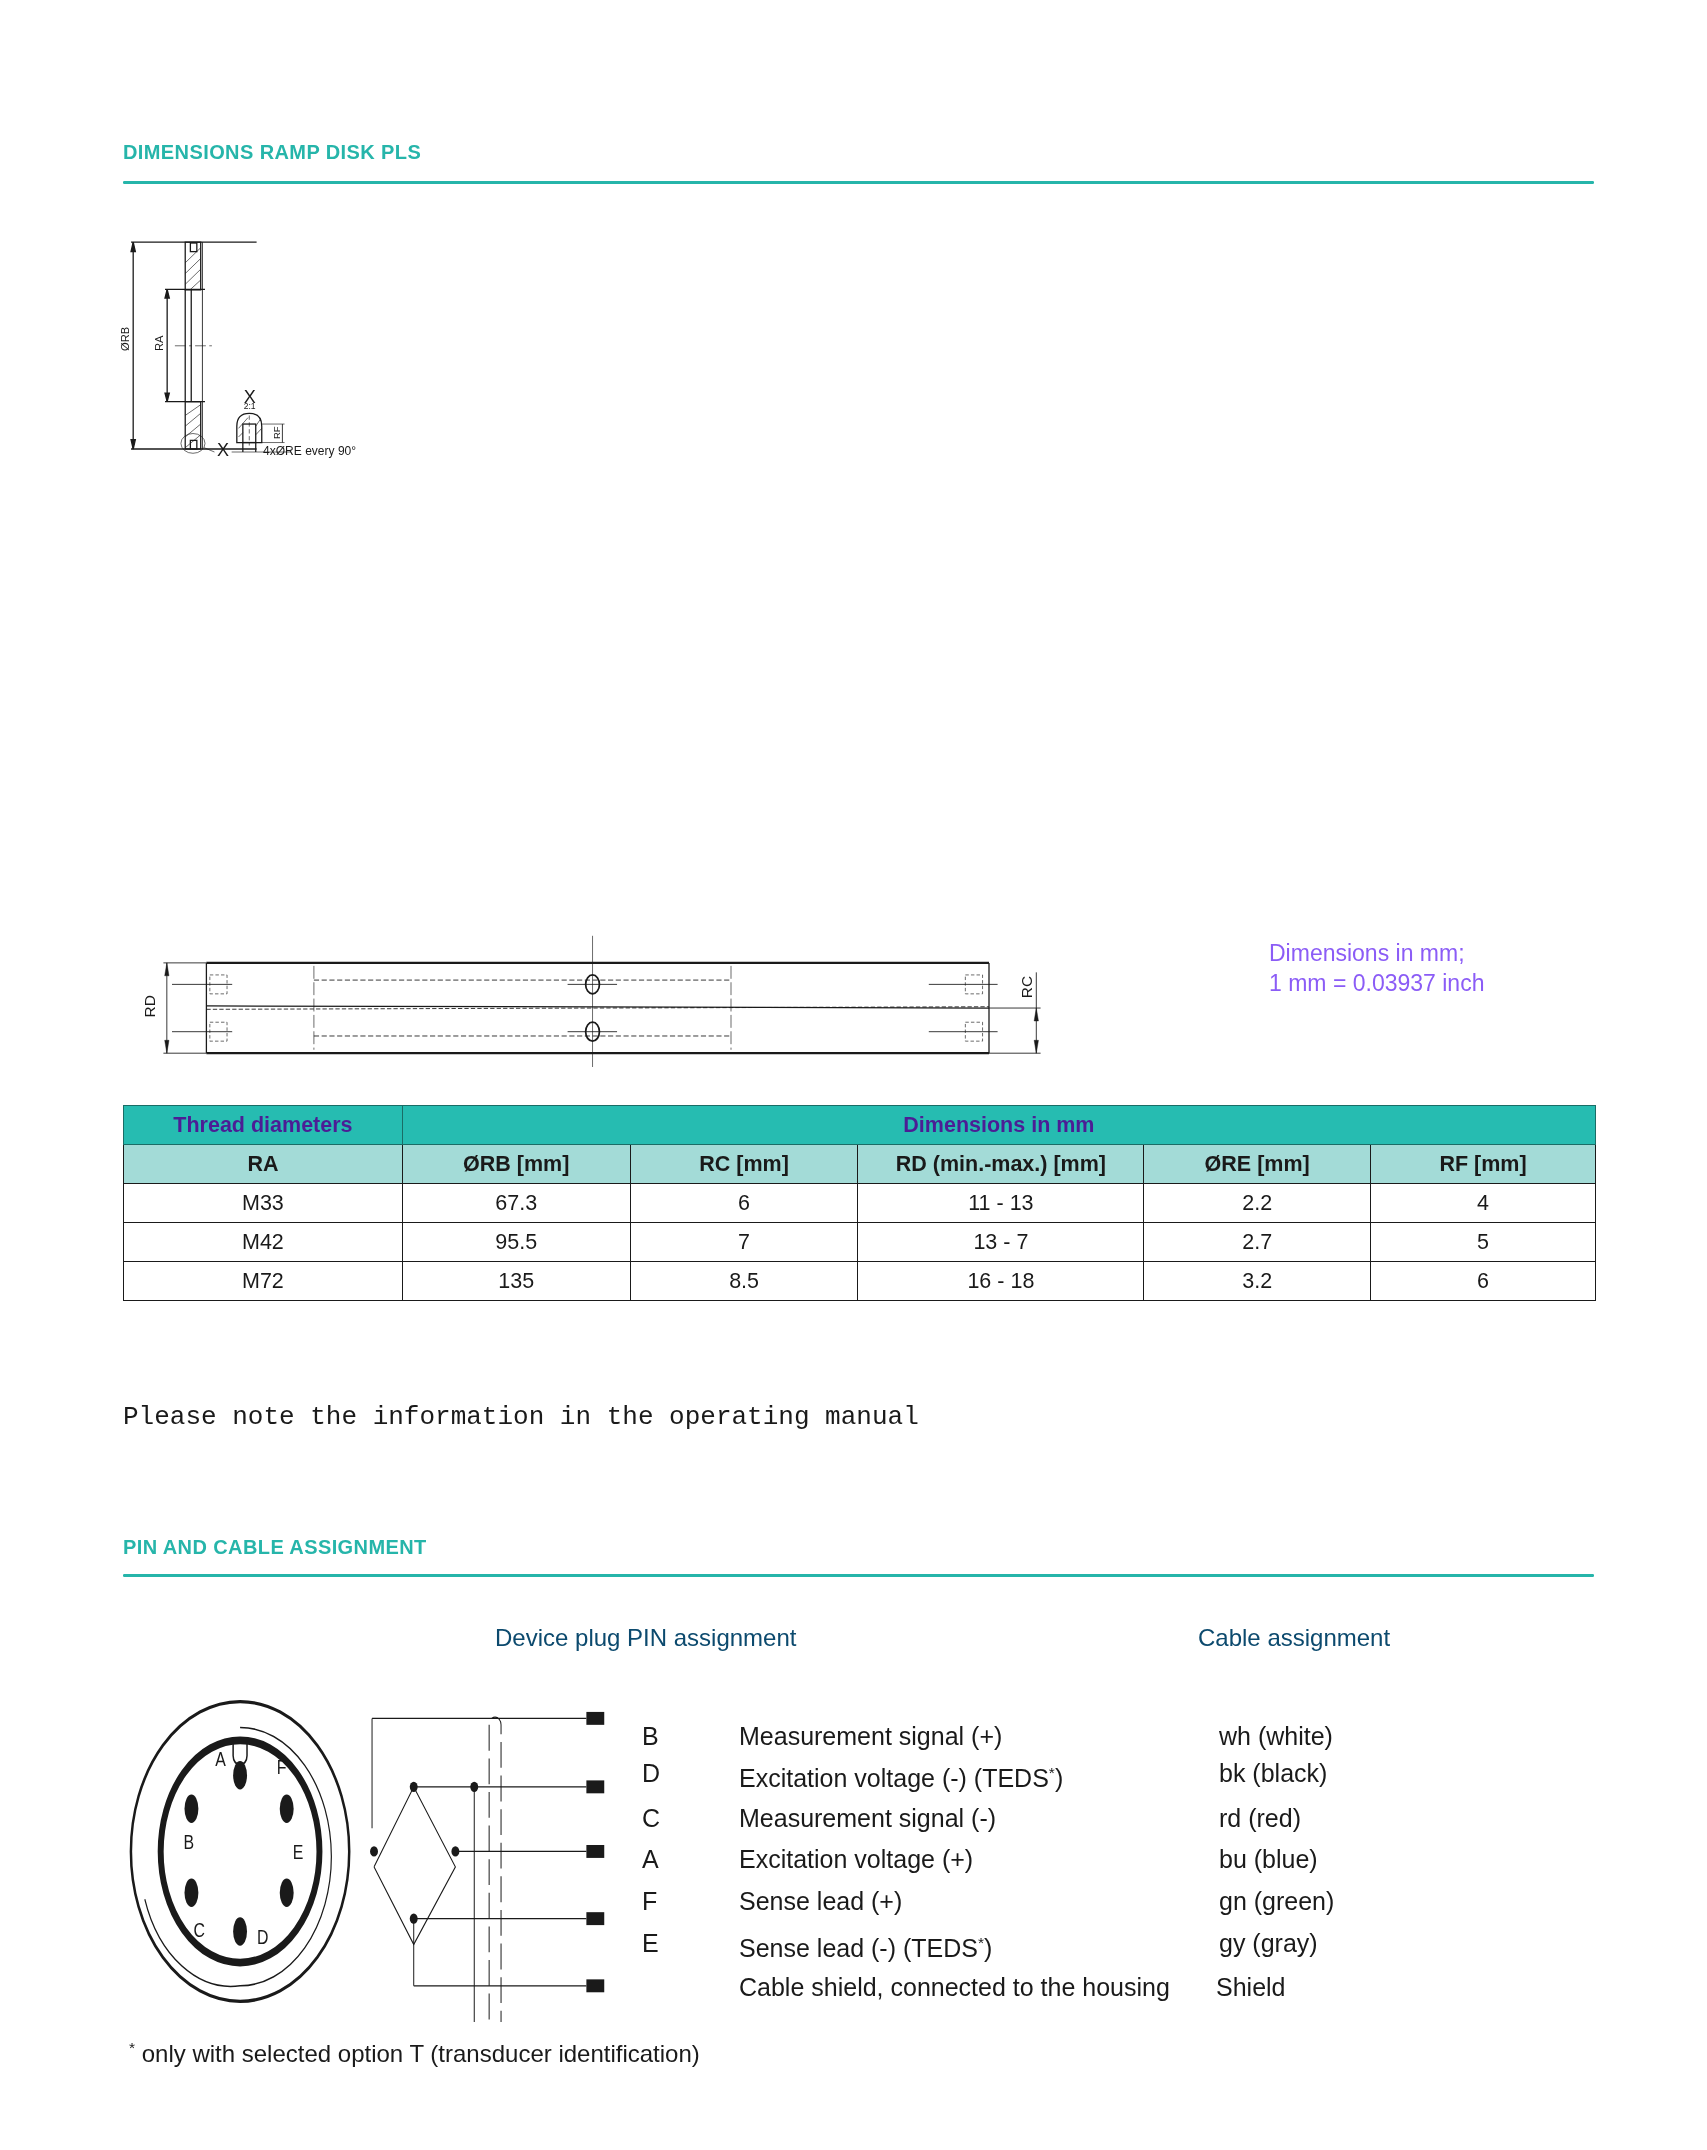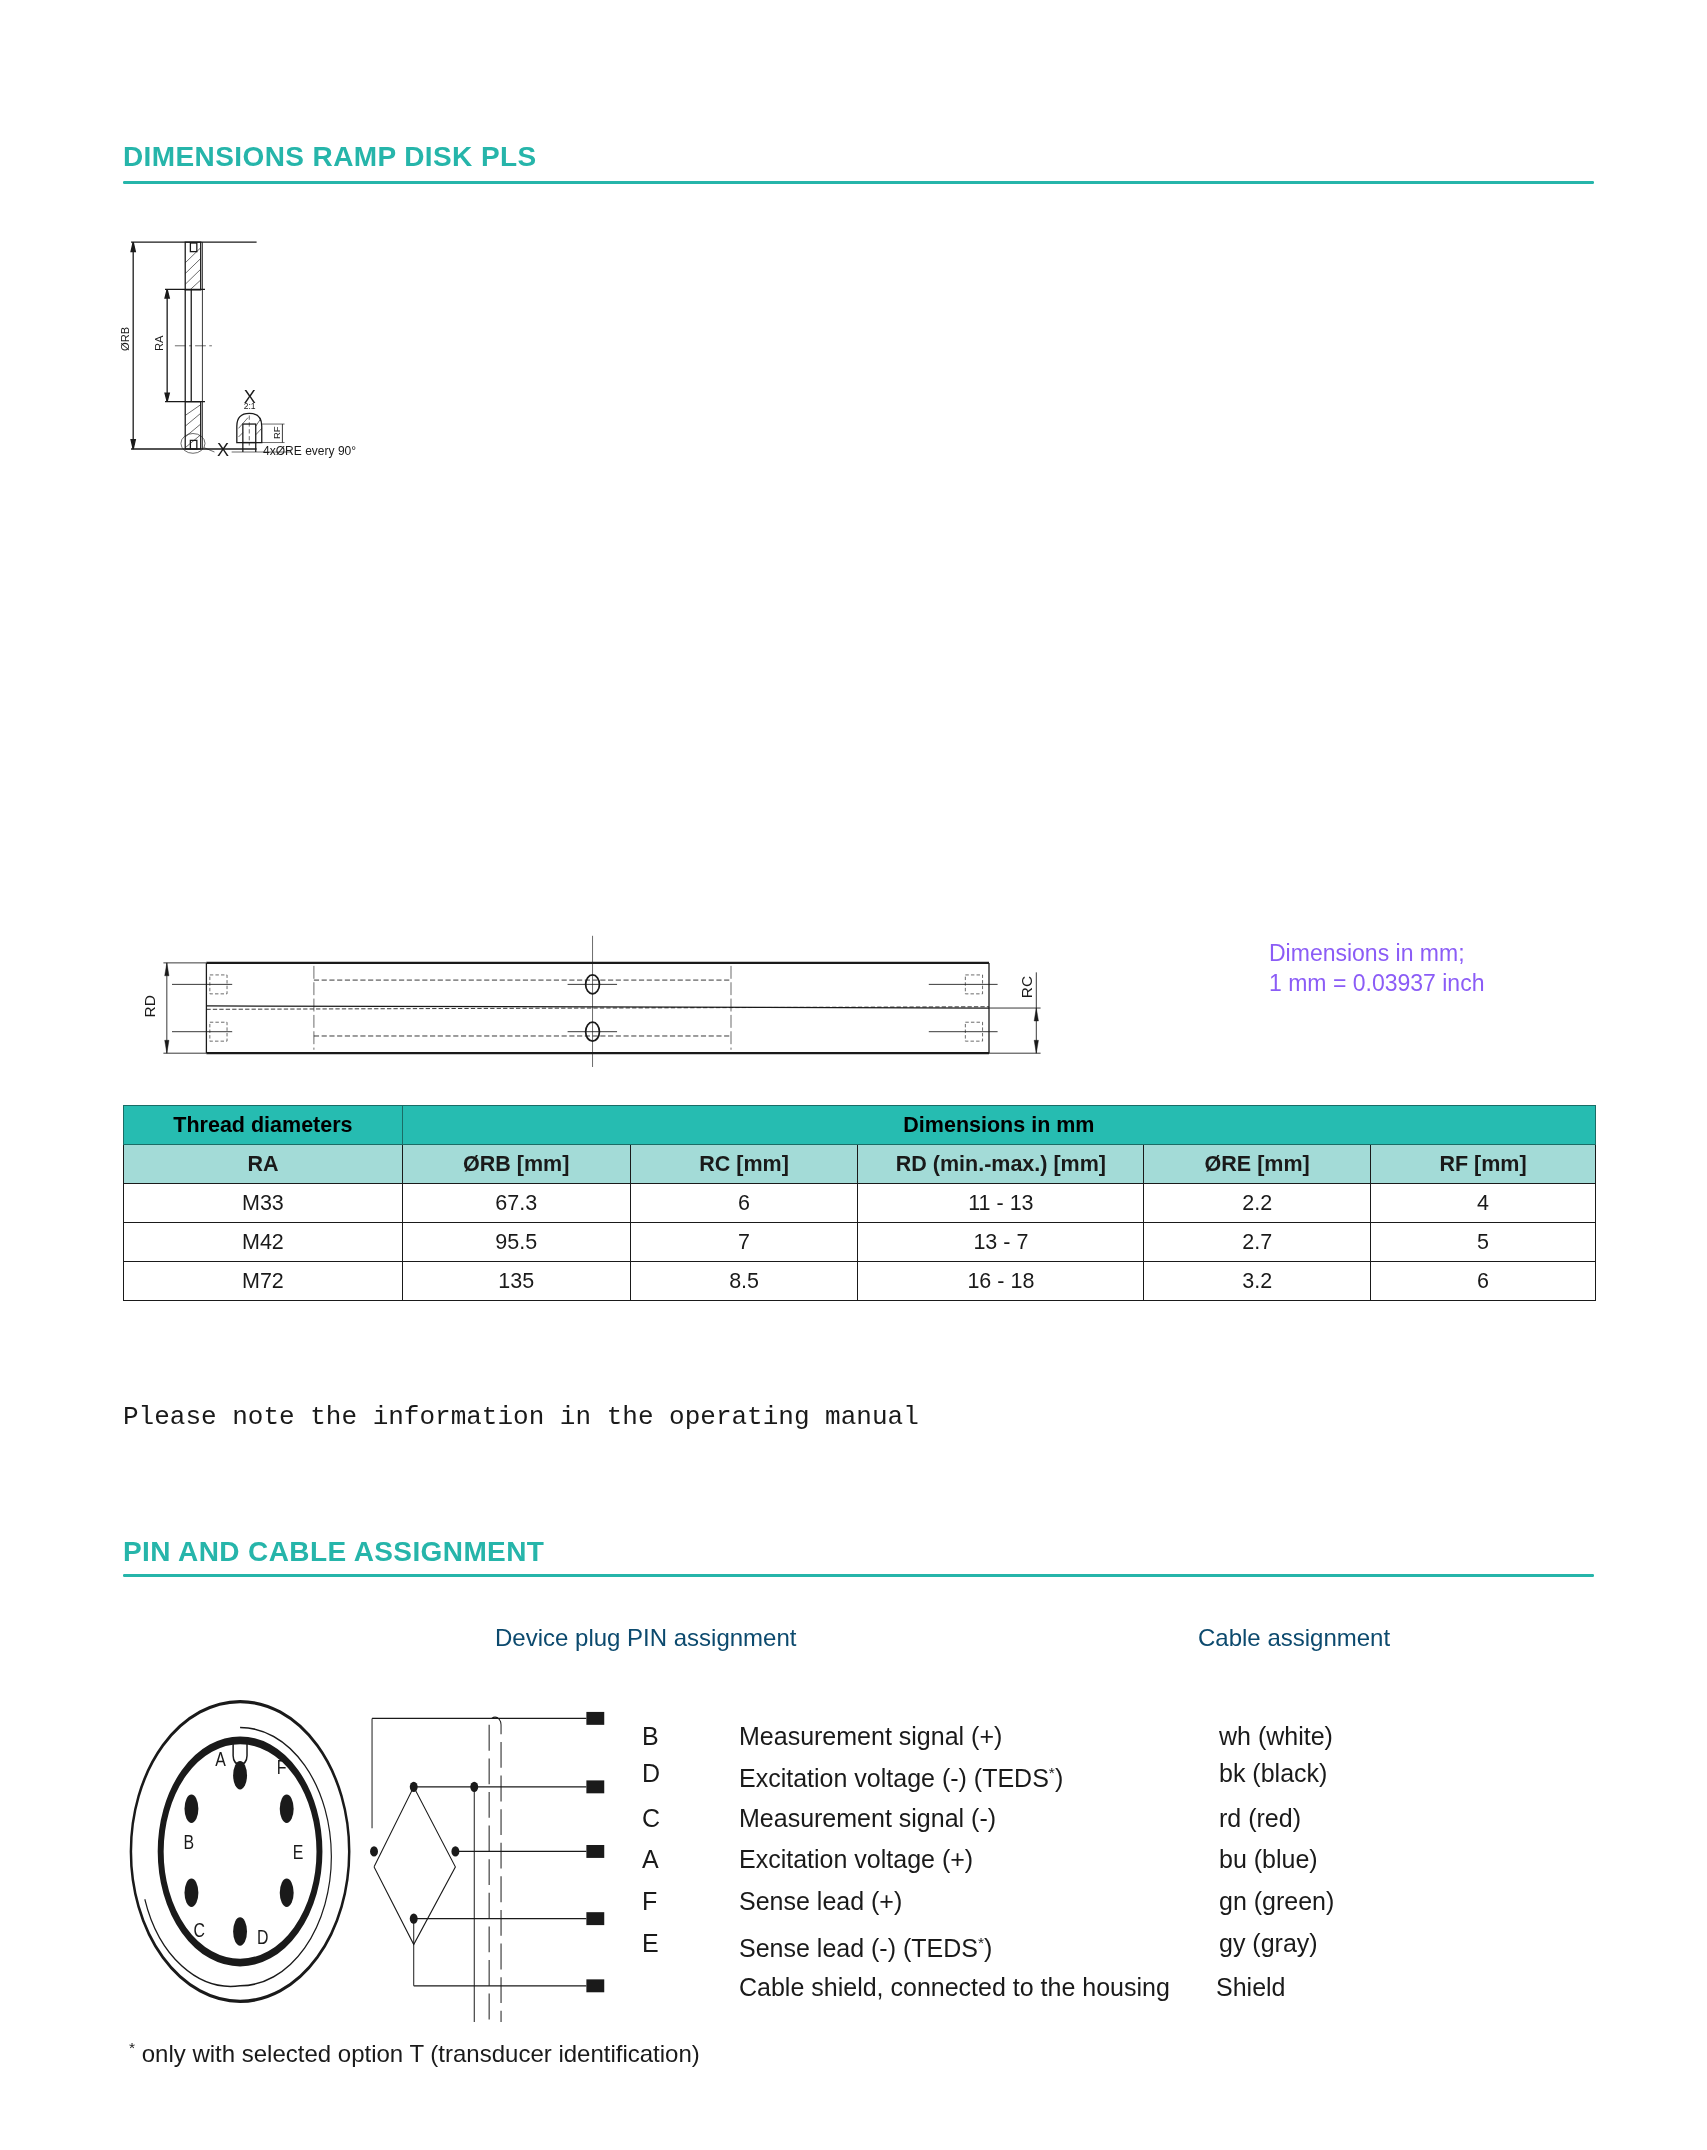--- a/index.html
+++ b/index.html
@@ -1,26 +1,26 @@
 <!DOCTYPE html>
 <html style="font-size:6.9px"><head>
 <meta charset="utf-8">
 <style>
   html, body { margin: 0; padding: 0; background: #ffffff; }
   body { width: 1707px; height: 2414px; position: relative; overflow: hidden;
          font-family: "Liberation Sans", sans-serif; color: #1a1a1a; }
   .section-title { position: absolute; left: 123px; font-family: "Liberation Sans", sans-serif;
-                   font-weight: bold; font-size: 28px; color: #26b5aa; letter-spacing: 0.4px; }
+                   font-weight: bold; font-size: 20px; color: #26b5aa; letter-spacing: 0.4px; }
   .section-rule { position: absolute; left: 123px; width: 1471px; height: 3px; background: #26b5aa; border-radius: 1.3px; }
   .drawing { position: absolute; }
   .note { position: absolute; font-size: 23px; color: #8b5cf6; line-height: 30px; }
   table.dims { position: absolute; left: 123px; top: 1105px; width: 1473px; border-collapse: collapse;
                font-size: 21.5px; }
   table.dims td, table.dims th { border: 1.3px solid #1a1a1a; text-align: center; height: 38px; padding: 0; }
-  table.dims tr.h1 th { background: #26bcb1; color: #000000; font-weight: bold; border-color: #1a6d66; }
+  table.dims tr.h1 th { background: #26bcb1; color: #4c1d95; font-weight: bold; border-color: #1a6d66; }
   table.dims tr.h2 th { background: #a3dbd7; color: #1a1a1a; font-weight: bold; }
   table.dims td { color: #1a1a1a; font-weight: normal; }
   .para { position: absolute; font-size: 26px; color: #1a1a1a; }
   .sub-head { position: absolute; font-size: 24px; color: #0c4a6e; }
   .pin-row { position: absolute; height: 34px; font-size: 25px; line-height: 34px; }
   .pin-letter { position: absolute; left: 642px; }
   .pin-desc { position: absolute; left: 739px; white-space: nowrap; }
   .pin-color { position: absolute; left: 1219px; white-space: nowrap; }
   sup { font-size: 15.5px; }
   .footnote { position: absolute; left: 129px; top: 2039px; font-size: 24px; }

